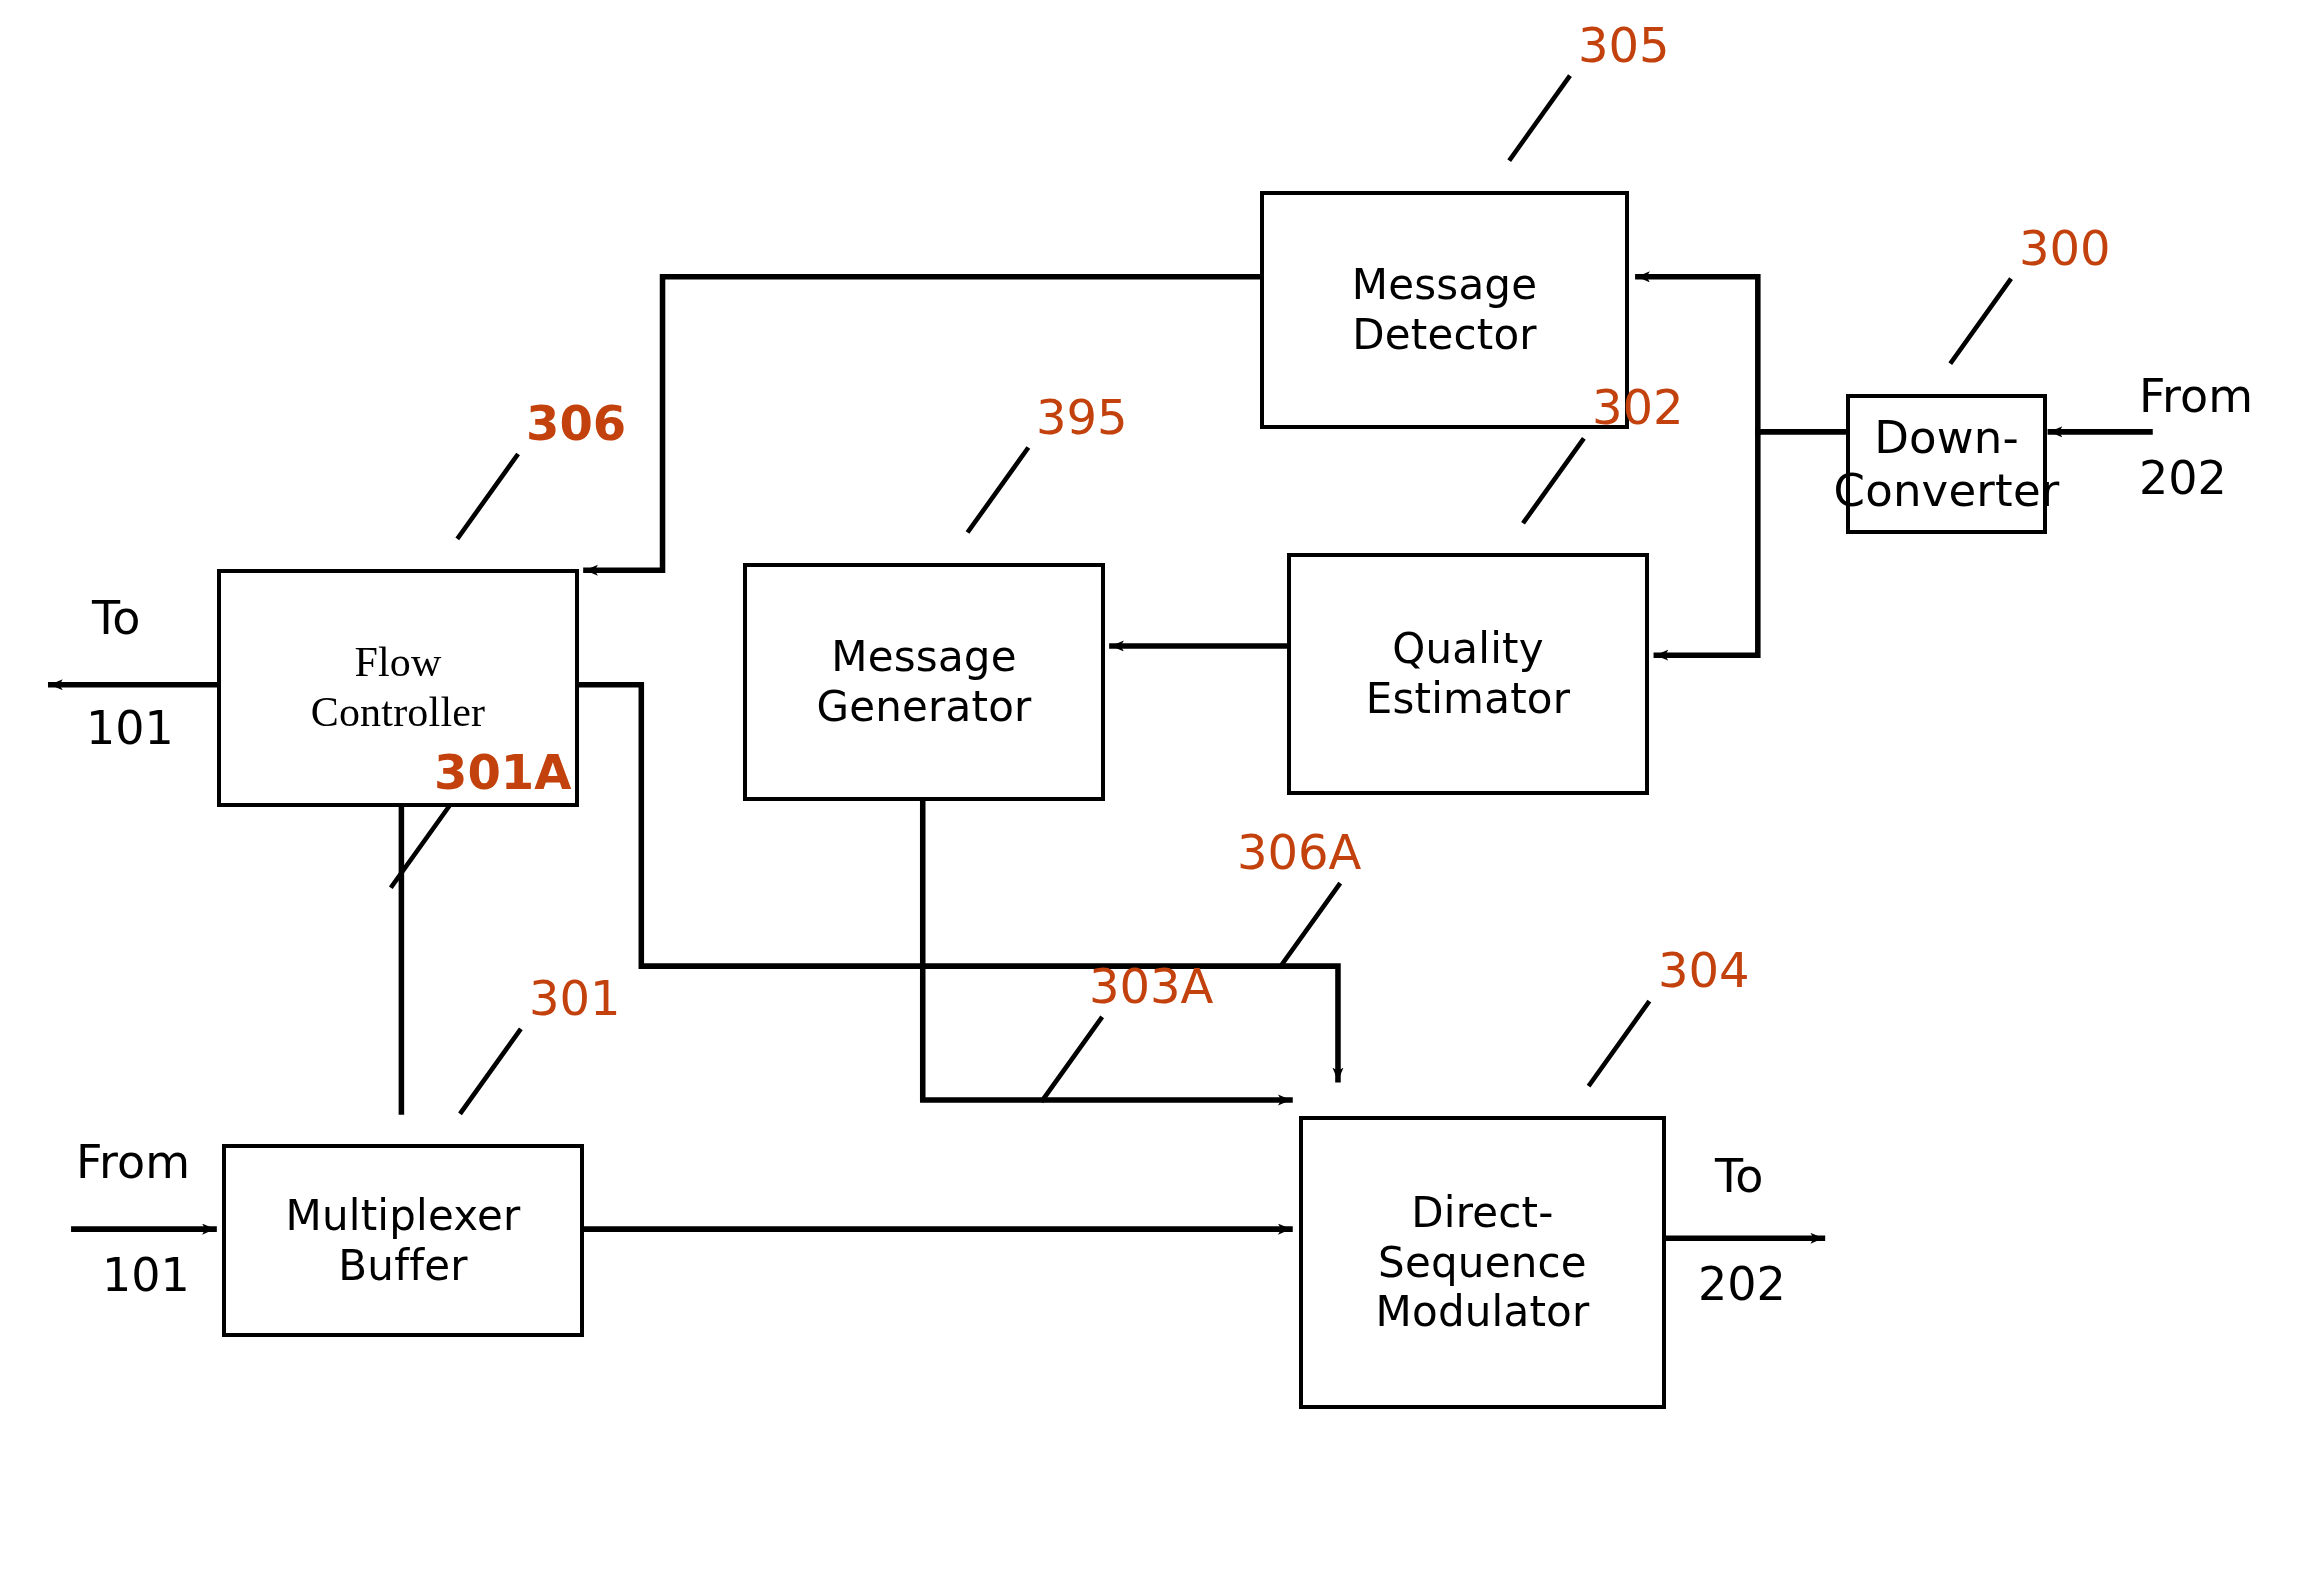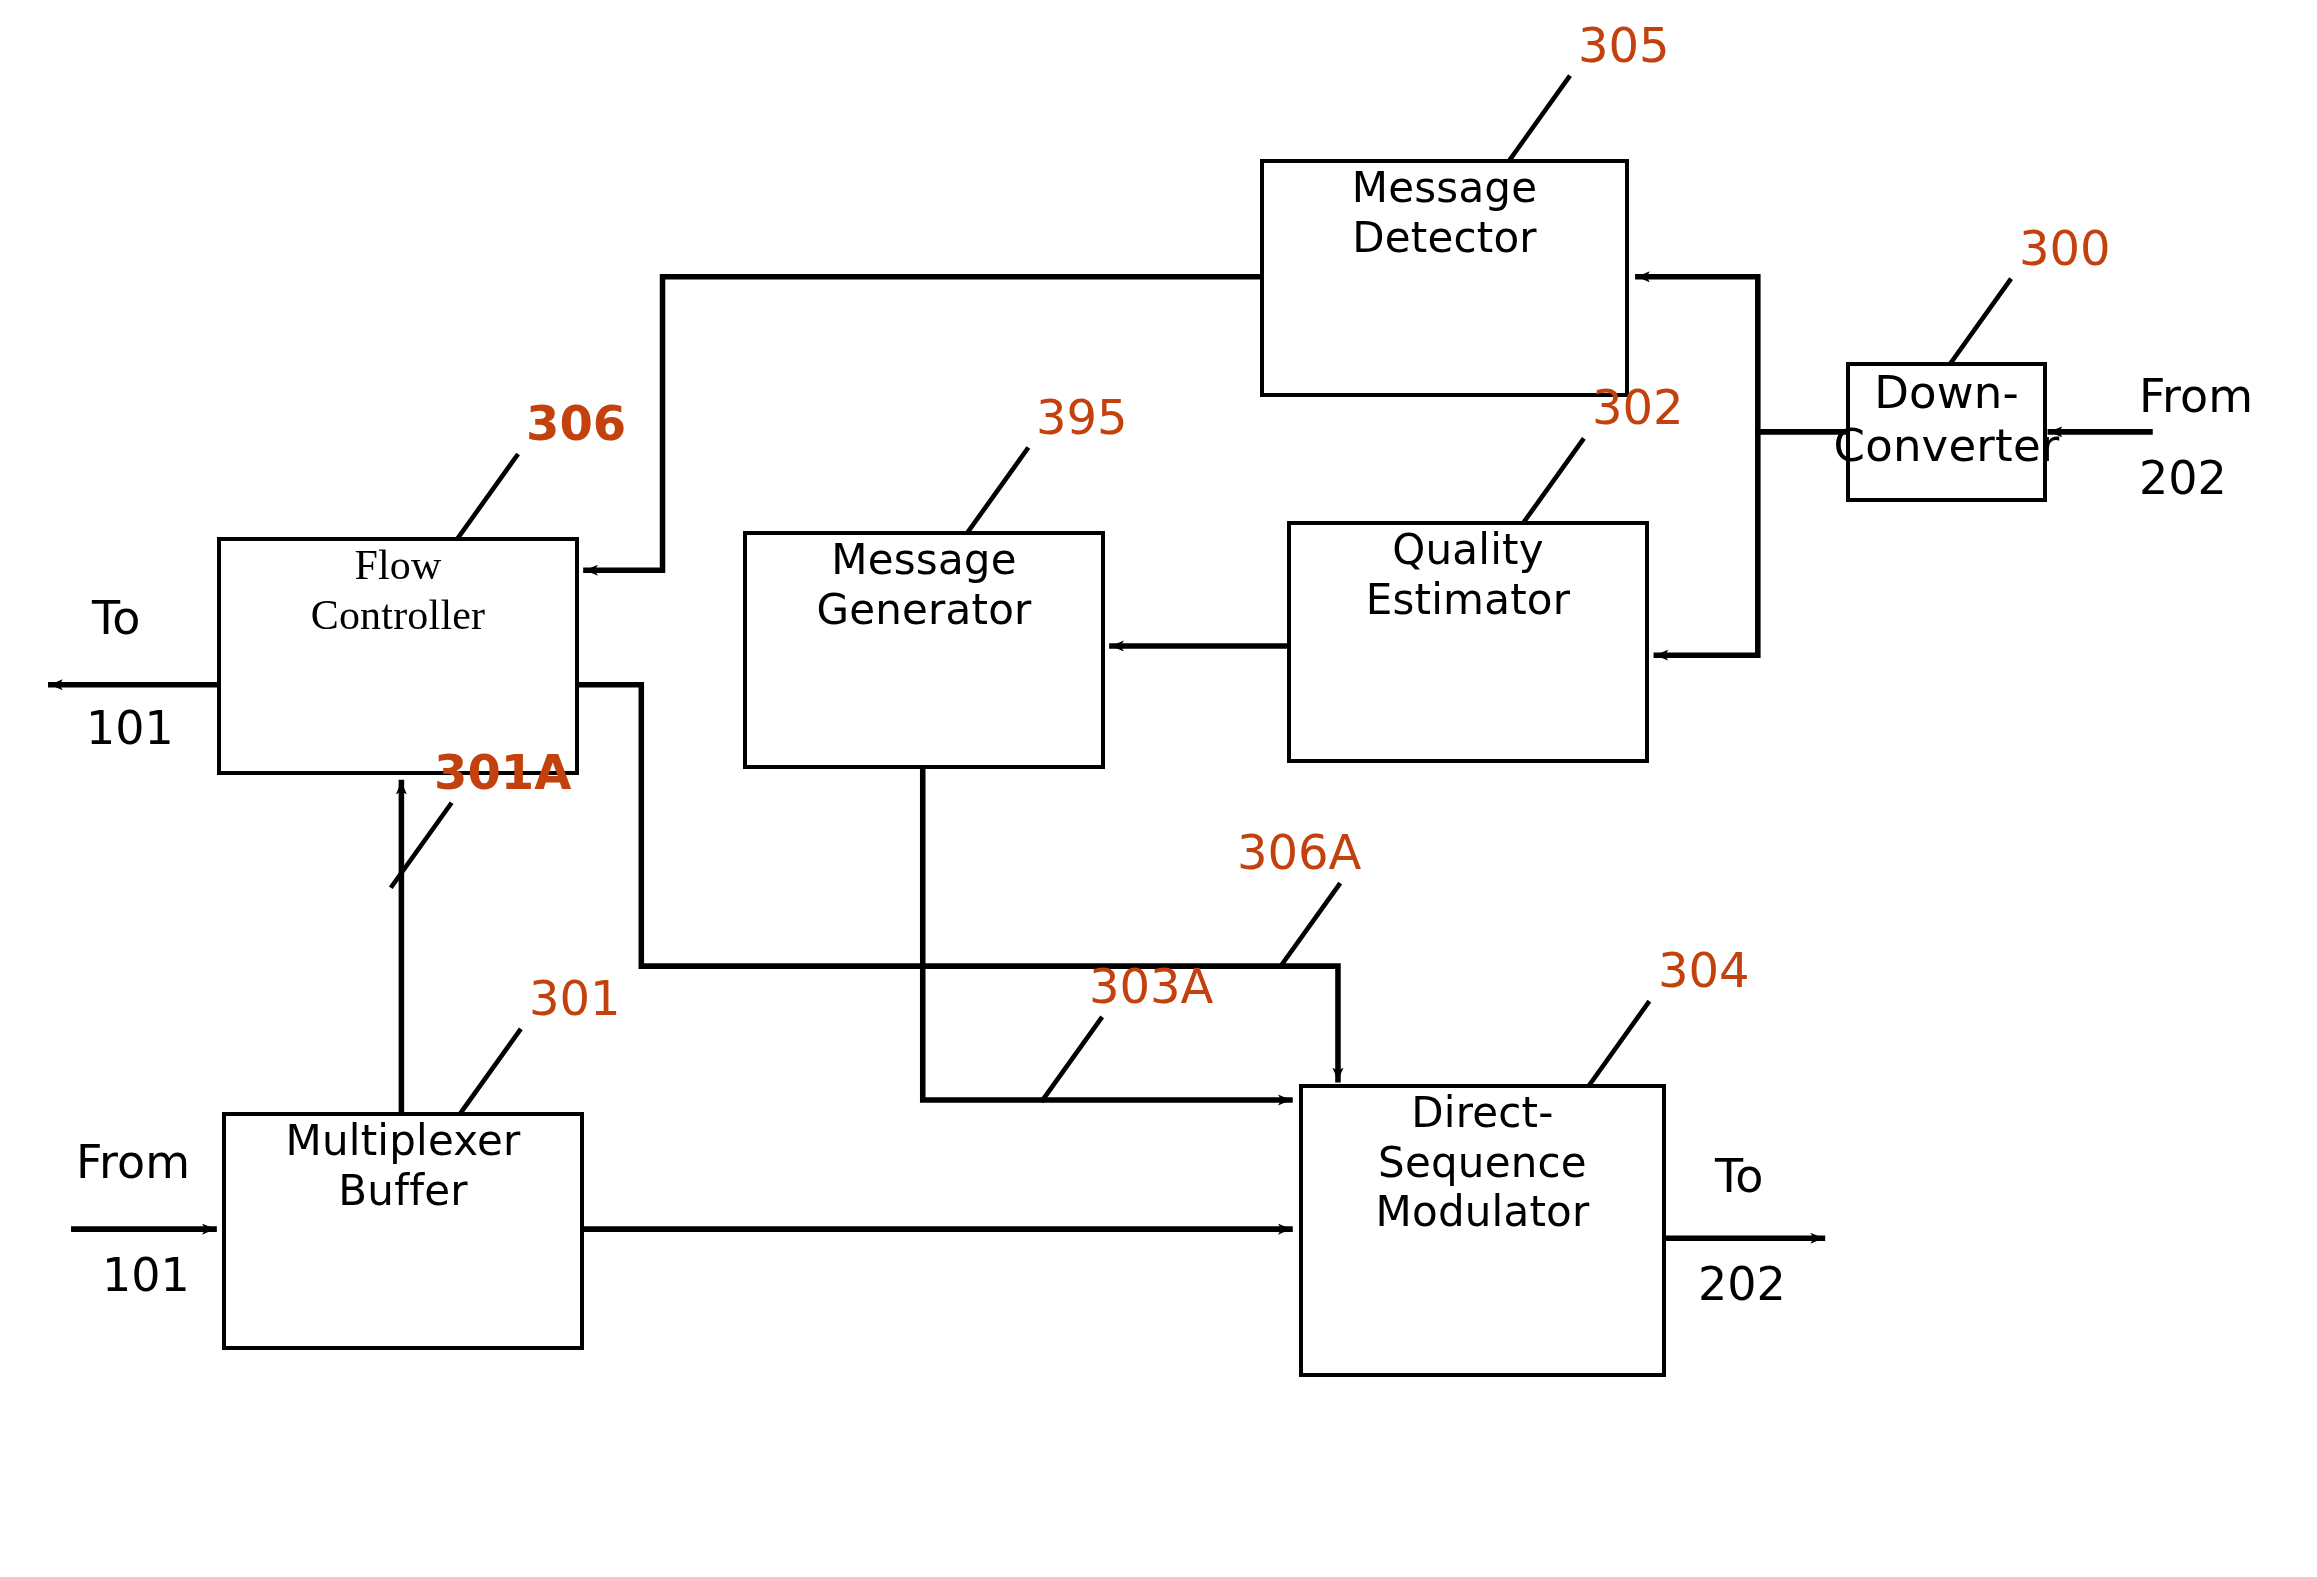--- a/index.html
+++ b/index.html
@@ -1,20 +1,20 @@
 <!DOCTYPE html>
 <html style="font-size:14.8px"><head>
 <meta charset="utf-8">
 <style>
   html,body{margin:0;padding:0;background:#fff;}
   #stage{position:relative;width:2317px;height:1577px;background:#ffffff;
          font-family:"DejaVu Sans", sans-serif; overflow:hidden;}
   #wires{position:absolute;left:0;top:0;width:2317px;height:1577px;}
   .box{position:absolute;border:4.6px solid #000;background:#fff;
-       display:flex;justify-content:center;box-sizing:border-box;}
+       display:flex;align-items:center;justify-content:center;box-sizing:border-box;margin-top:32px;}
   .box .lbl{text-align:center;font-size:42px;line-height:1.18;color:#000;
             letter-spacing:0.2px;white-space:pre-line;}
   .ref{position:absolute;font-size:48px;color:#c2410c;white-space:nowrap;}
   .edgelbl{position:absolute;font-size:46px;color:#000;white-space:nowrap;text-align:center;}
 </style>
 </head>
 <body>
 
 <div id="stage">
 
@@ -83,21 +83,21 @@
   <div class="box" style="left:743px;top:531px;width:362px;height:238px;">
     <span class="lbl">Message
 Generator</span>
   </div>
 
   <div class="box" style="left:1287px;top:521px;width:362px;height:242px;">
     <span class="lbl">Quality
 Estimator</span>
   </div>
 
-  <div class="box" style="left:222px;top:1112px;width:362px;height:238px;">
+  <div class="box" style="left:222px;top:1112px;width:362px;height:193px;">
     <span class="lbl">Multiplexer
 Buffer</span>
   </div>
 
   <div class="box" style="left:1299px;top:1084px;width:367px;height:293px;">
     <span class="lbl">Direct-
 Sequence
 Modulator</span>
   </div>
 

